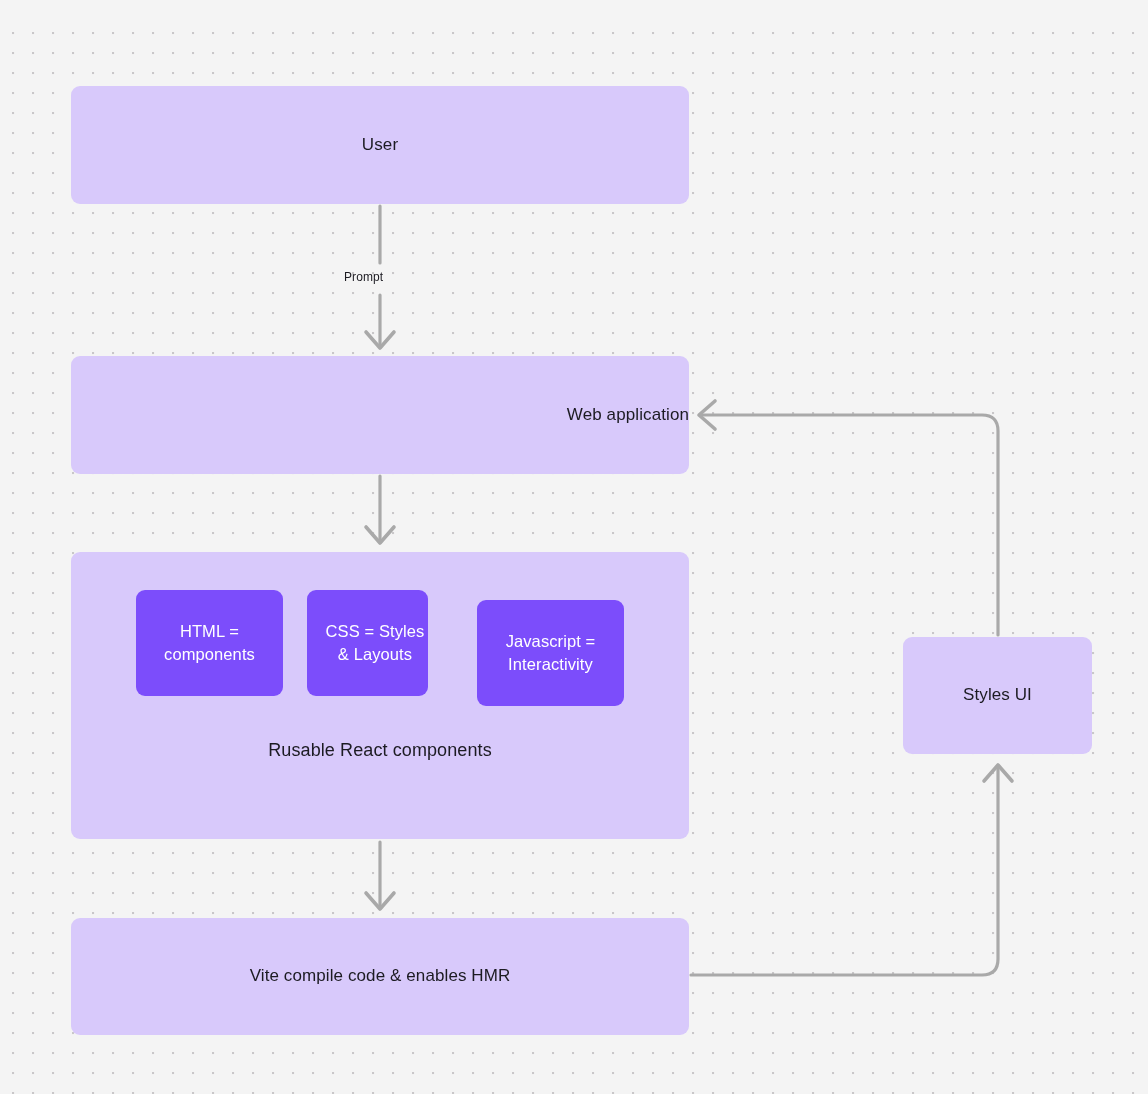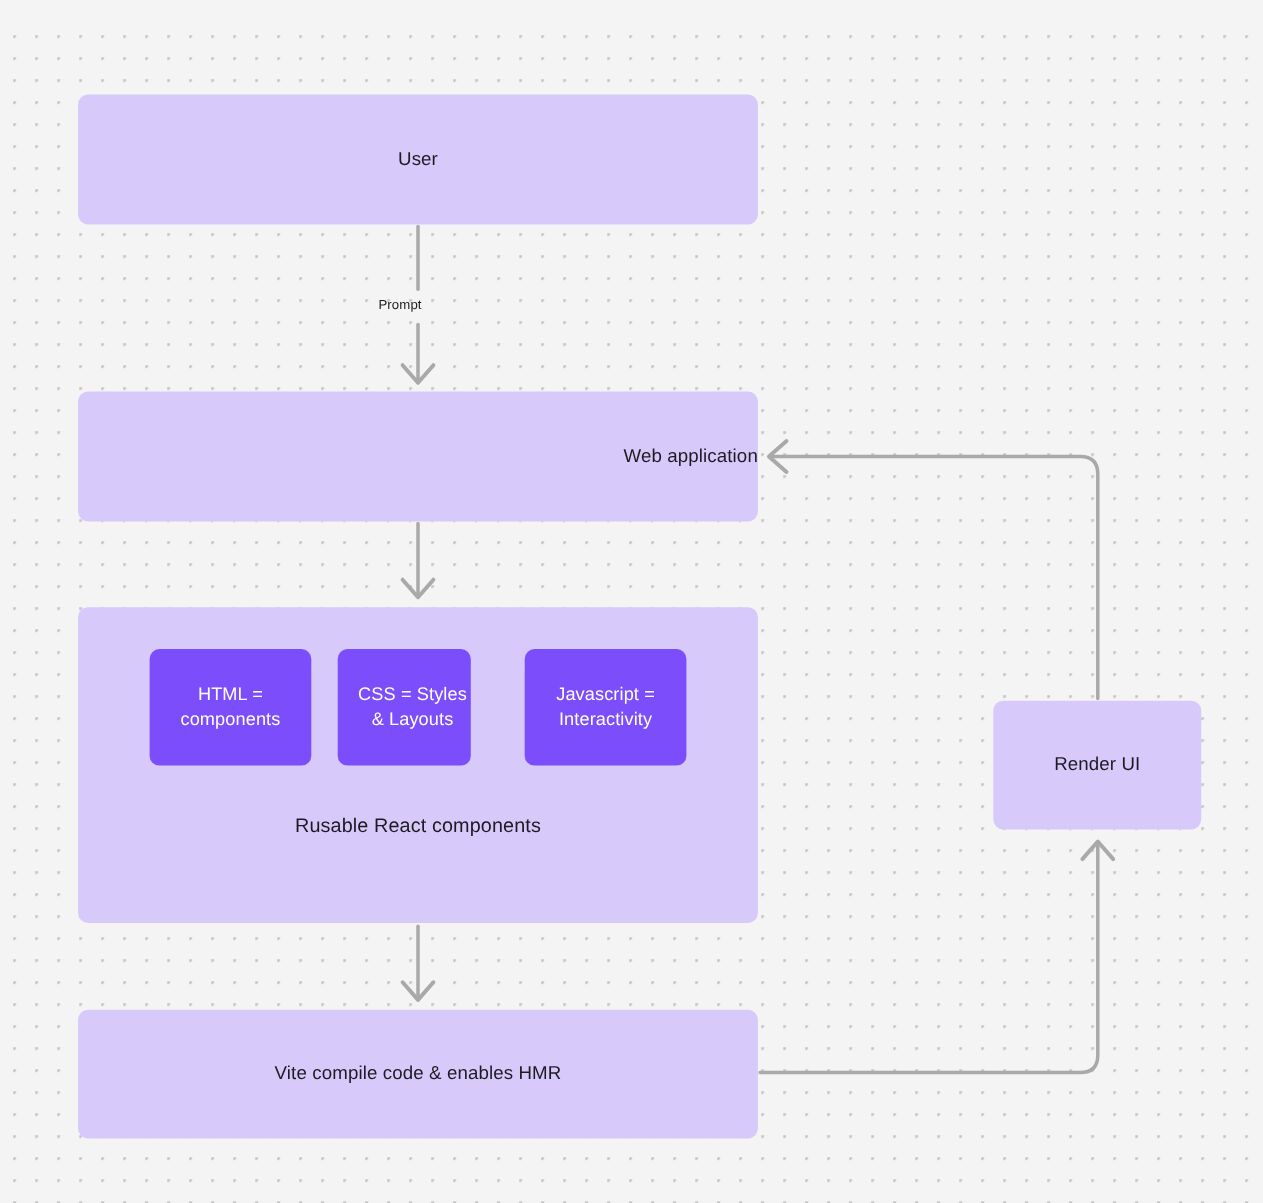--- a/index.html
+++ b/index.html
@@ -85,21 +85,21 @@
     width: 189px; height: 117px;
   }
 
   .components-inner {
     position: relative;
     width: 100%;
     height: 100%;
   }
   #node-html  { left: 65px;  top: 38px; width: 147px; height: 106px; }
   #node-css   { left: 236px; top: 38px; width: 121px; height: 106px; padding-left: 15px; }
-  #node-js    { left: 406px; top: 38px; width: 147px; height: 106px; }
+  #node-js    { left: 406px; top: 48px; width: 147px; height: 106px; }
 
   .components-caption {
     position: absolute;
     left: 0;
     top: 186px;
     width: 100%;
     text-align: center;
     font-size: 18px;
     color: #1c1b22;
     letter-spacing: 0.1px;
@@ -186,18 +186,18 @@
 
       <div class="components-caption">Rusable React components</div>
     </div>
   </div>
 
   <div class="node node-lite" id="node-vite">
     <span>Vite compile code &amp; enables HMR</span>
   </div>
 
   <div class="node node-lite" id="node-render">
-    <span>Render UI</span>
+    <span>Styles UI</span>
   </div>
 
   <div class="edge-label" id="label-prompt">Prompt</div>
 
 </div>
 
 </body></html>

